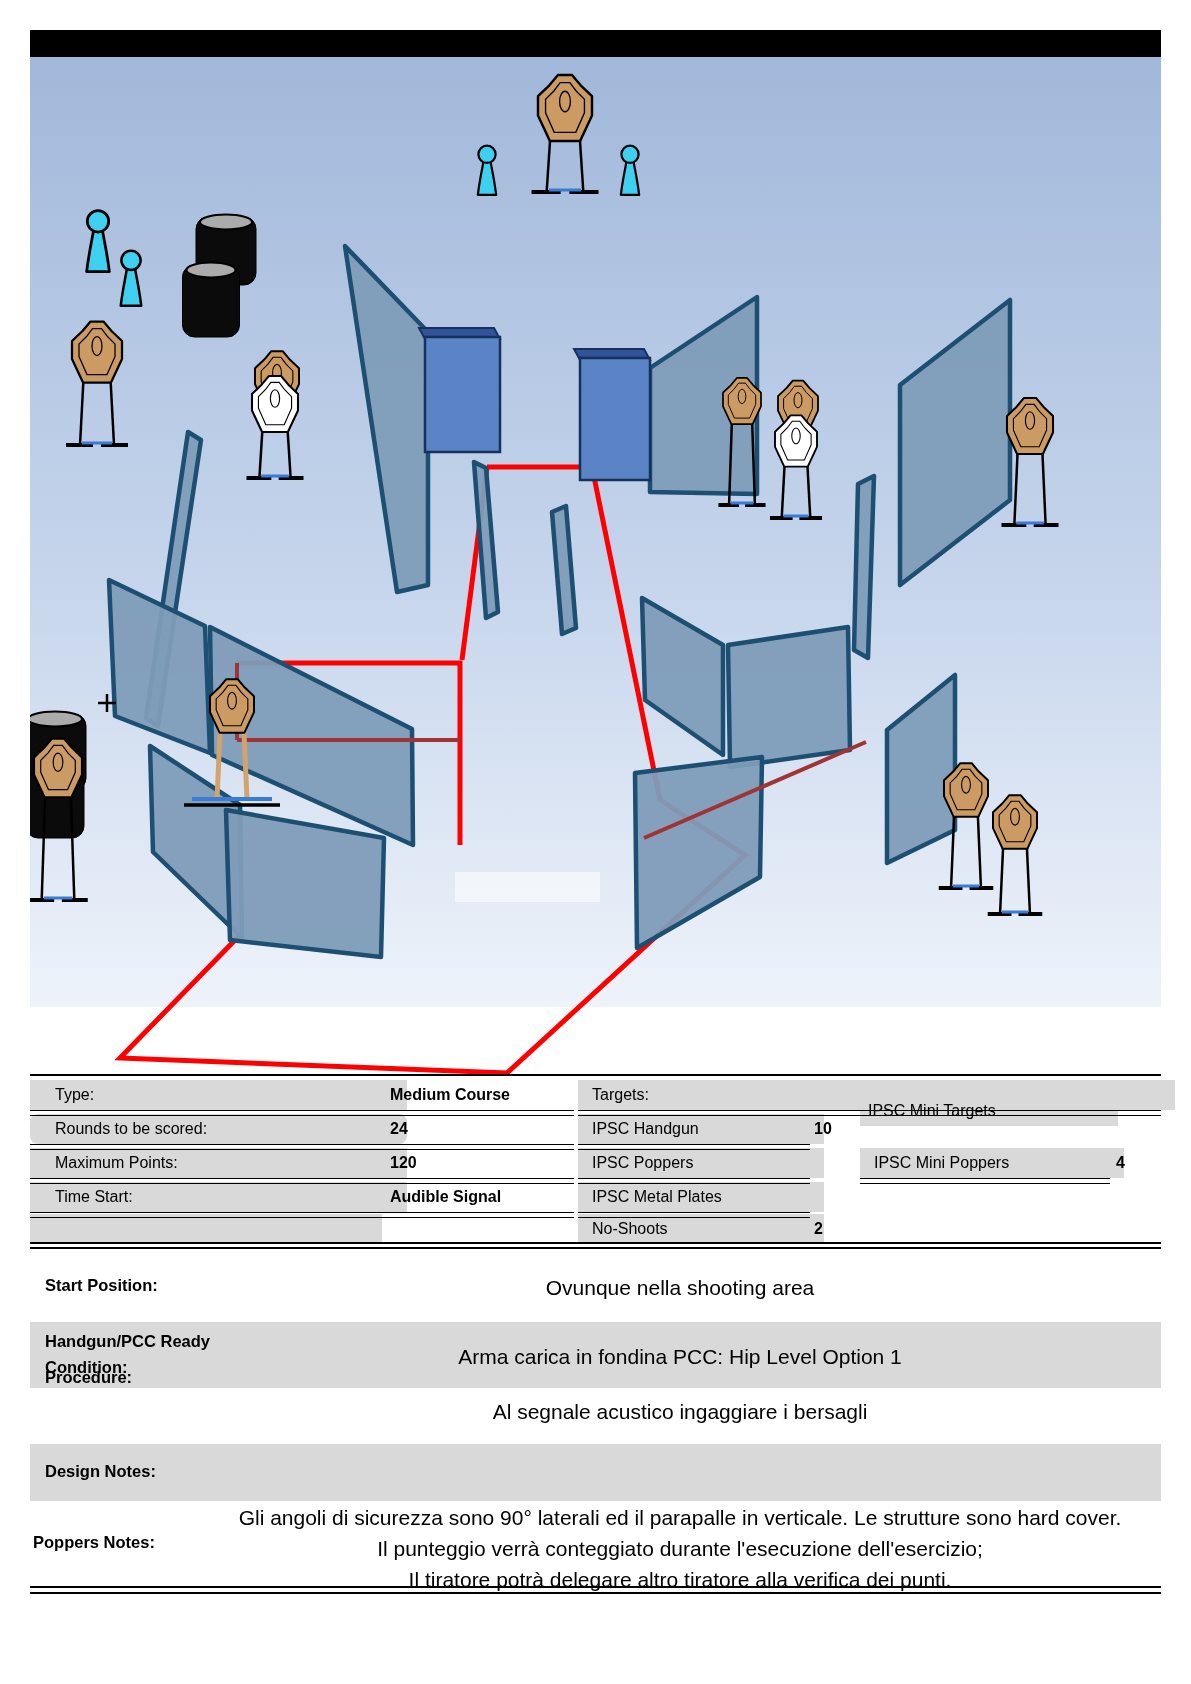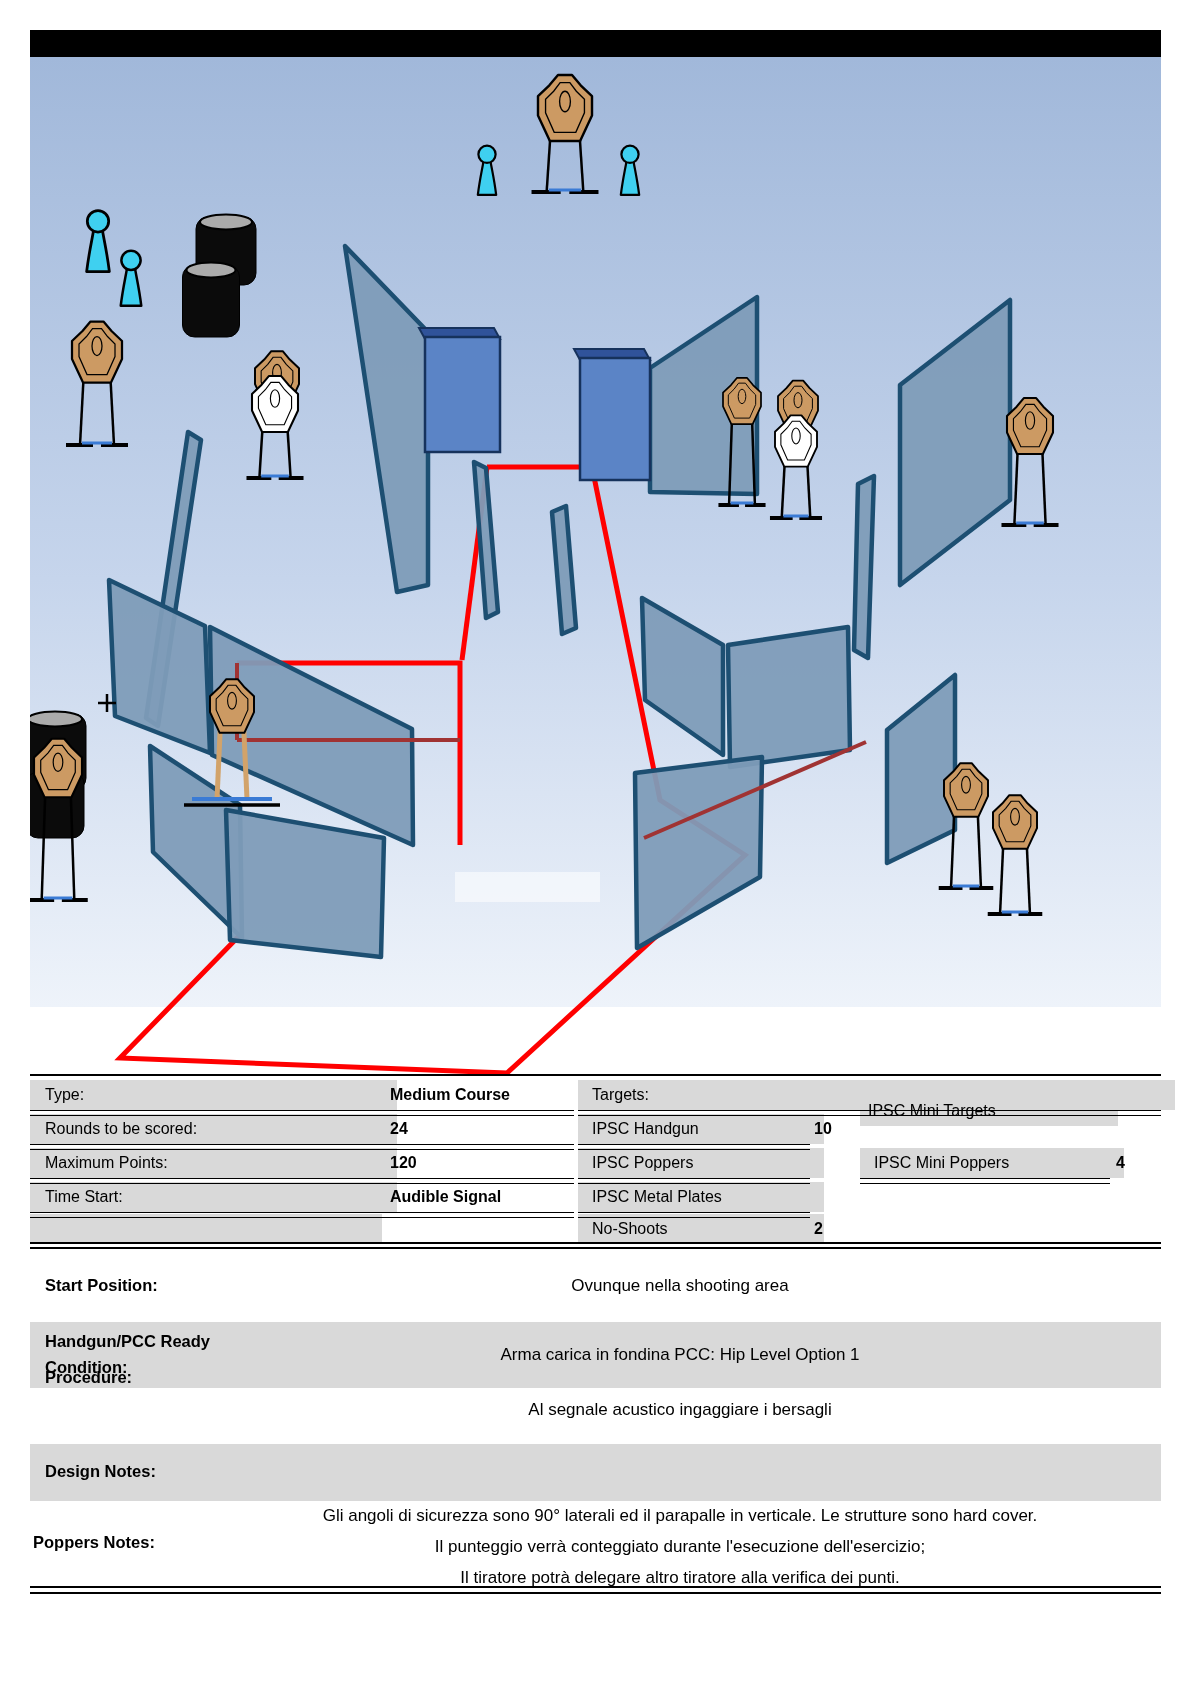--- a/index.html
+++ b/index.html
@@ -6,27 +6,27 @@
   .page{position:relative;width:1191px;height:1684px;background:#ffffff;
         font-family:"Liberation Sans",sans-serif;color:#000;overflow:hidden;}
   .topbar{position:absolute;left:30px;top:30px;width:1131px;height:27px;background:#000;}
   svg.diagram{position:absolute;left:30px;top:57px;width:1131px;height:1023px;}
 
   
   .info-table{position:absolute;left:30px;top:1074px;width:1131px;height:168px;border-top:2.5px solid #000;}
   .cell{position:absolute;height:30px;display:flex;align-items:center;font-size:16px;line-height:16px;white-space:nowrap;}
   .gray{background:#D9D9D9;}
   .bold{font-weight:bold;}
-  .pad{padding-left:15px;}
+  .pad{padding-left:25px;}
   .ctr{justify-content:flex-start;}
   .sep{position:absolute;height:4px;border-top:1.5px solid #000;border-bottom:1.5px solid #000;box-sizing:content-box;}
   .dline{position:absolute;left:30px;width:1131px;height:3px;border-top:2px solid #000;border-bottom:2px solid #000;box-sizing:content-box;}
   .band{position:absolute;left:30px;width:1131px;background:#D9D9D9;}
   .lbl{position:absolute;left:45px;font-size:16.5px;font-weight:bold;white-space:nowrap;}
-  .val{position:absolute;left:200px;width:960px;text-align:center;font-size:17px;white-space:nowrap;}
+  .val{position:absolute;left:200px;width:960px;text-align:center;font-size:21px;white-space:nowrap;}
 </style>
 </head>
 <body>
 
 <div class="page">
 
   <div class="topbar"></div>
 
   <svg id="stage-svg" class="diagram" viewBox="30 57 1131 1023">
     <defs>
@@ -185,21 +185,21 @@
     <div class="cell gray pad" style="left:0;top:4px;width:352px;">
         <span>Type:</span>
       </div>
     <div class="cell bold" style="left:360px;top:4px;width:184px;">
         <span>Medium Course</span>
       </div>
     <div class="cell gray pad" style="left:548px;top:4px;width:583px;padding-left:14px;">
         <span>Targets:</span>
       </div>
 
-    <div class="cell gray pad" style="left:0;top:38px;width:352px;">
+    <div class="cell gray pad" style="left:0;top:38px;width:352px;border-radius:8px;">
         <span>Rounds to be scored:</span>
       </div>
     <div class="cell bold" style="left:360px;top:38px;width:184px;">
         <span>24</span>
       </div>
     <div class="cell gray" style="left:548px;top:38px;width:232px;padding-left:14px;">
         <span>IPSC Handgun</span>
       </div>
     <div class="cell bold ctr" style="left:784px;top:38px;width:48px;">
         <span>10</span>

